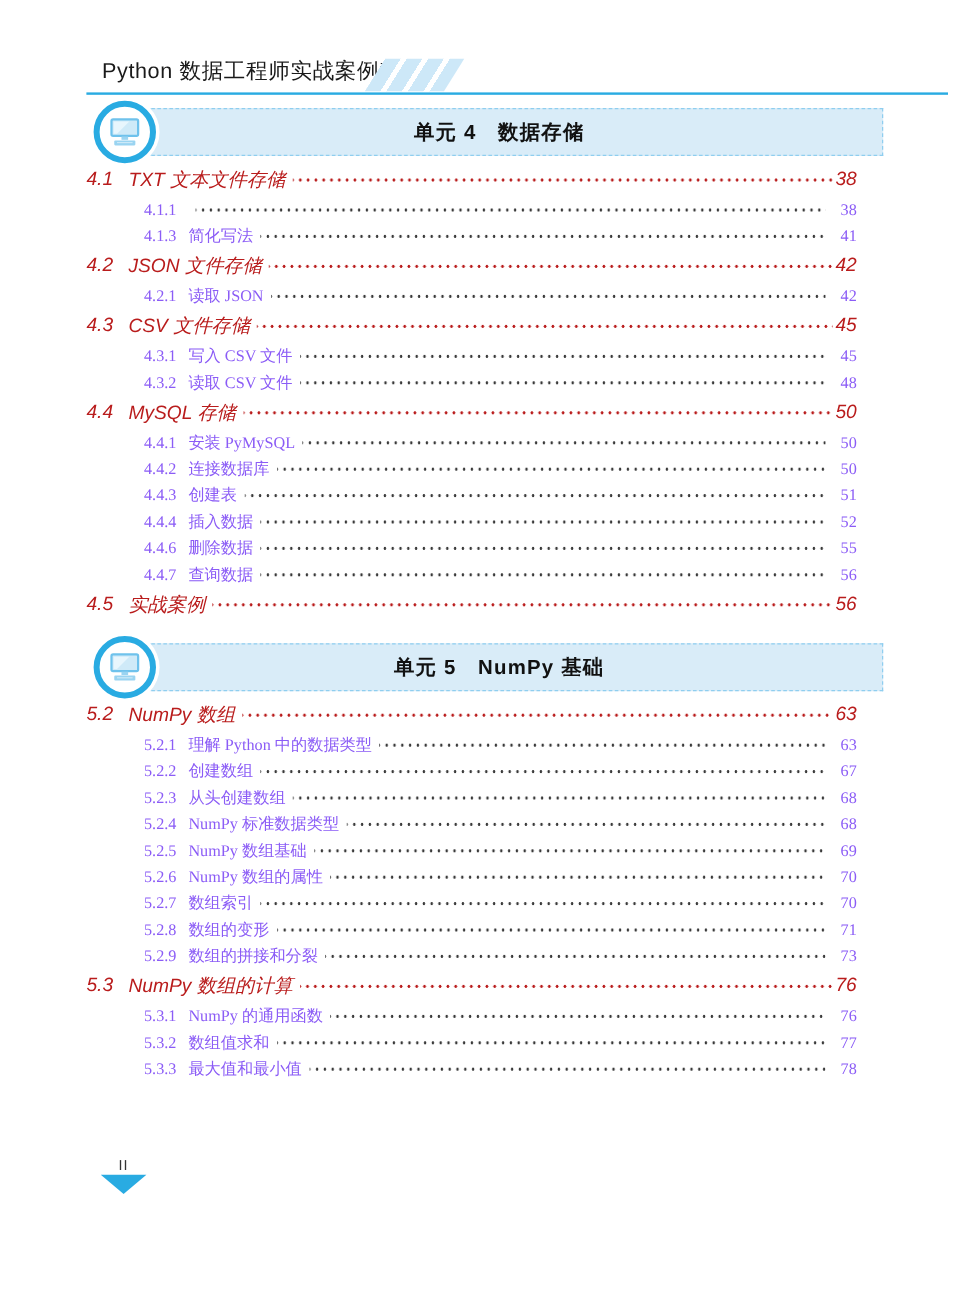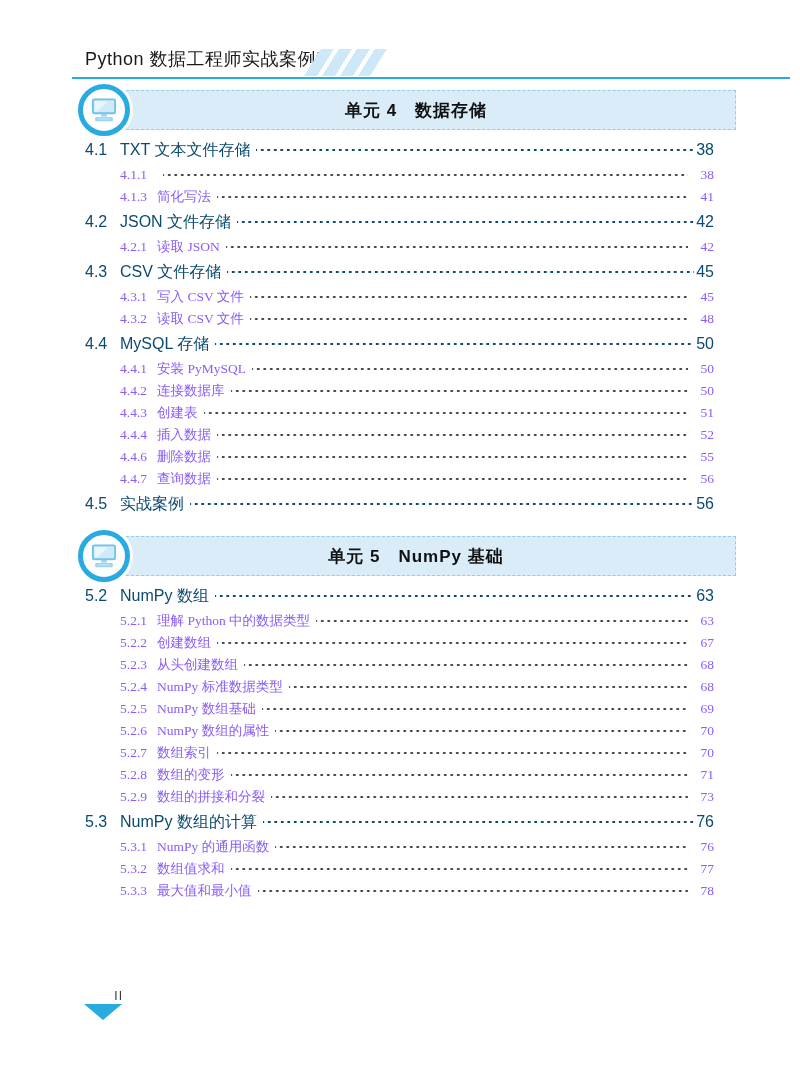--- a/index.html
+++ b/index.html
@@ -91,22 +91,22 @@
     height: 14px;
     background-image: radial-gradient(circle, currentColor 1.1px, transparent 1.4px);
     background-size: 6.5px 14px;
     background-position: 3px 56%;
     background-repeat: repeat-x;
     margin-left: 6px;
   }
   .toc-row.main {
     height: 28px;
     font-size: 16px;
-    color: #0c4a6e;
-    margin-left: 13px;
+    color: #b91c1c;
+    font-style: italic;
   }
   .toc-row.main .num { width: 35px; flex: none; }
   .toc-row.main .pg  { flex: none; text-align: right; min-width: 20px; }
   .toc-row.sub {
     height: 22px;
     font-family: "Liberation Serif", serif;
     font-size: 13.5px;
     color: #8b5cf6;
     margin-left: 48px;
   }
@@ -114,23 +114,23 @@
   .toc-row.sub .leader { margin-right: 8px; color: #3a3a3a;
     background-image: radial-gradient(circle, currentColor 1px, transparent 1.3px); }
   .toc-row.sub .pg { flex: none; text-align: right; min-width: 18px; }
 
   .unit-block.second .unit-banner-row { margin-top: 18px; }
   .unit-block.first  .unit-banner-row { margin-top: 11px; }
 
   
   .footer {
     position: absolute;
-    left: 83px; top: 989px;
+    left: 83px; top: 964px;
     width: 40px;
-    text-align: right;
+    text-align: center;
   }
   .folio {
     font-size: 12px;
     color: #333333;
     letter-spacing: 1px;
     margin-bottom: 1px;
   }
   .footer-triangle {
     width: 0; height: 0;
     margin: 0 auto;

